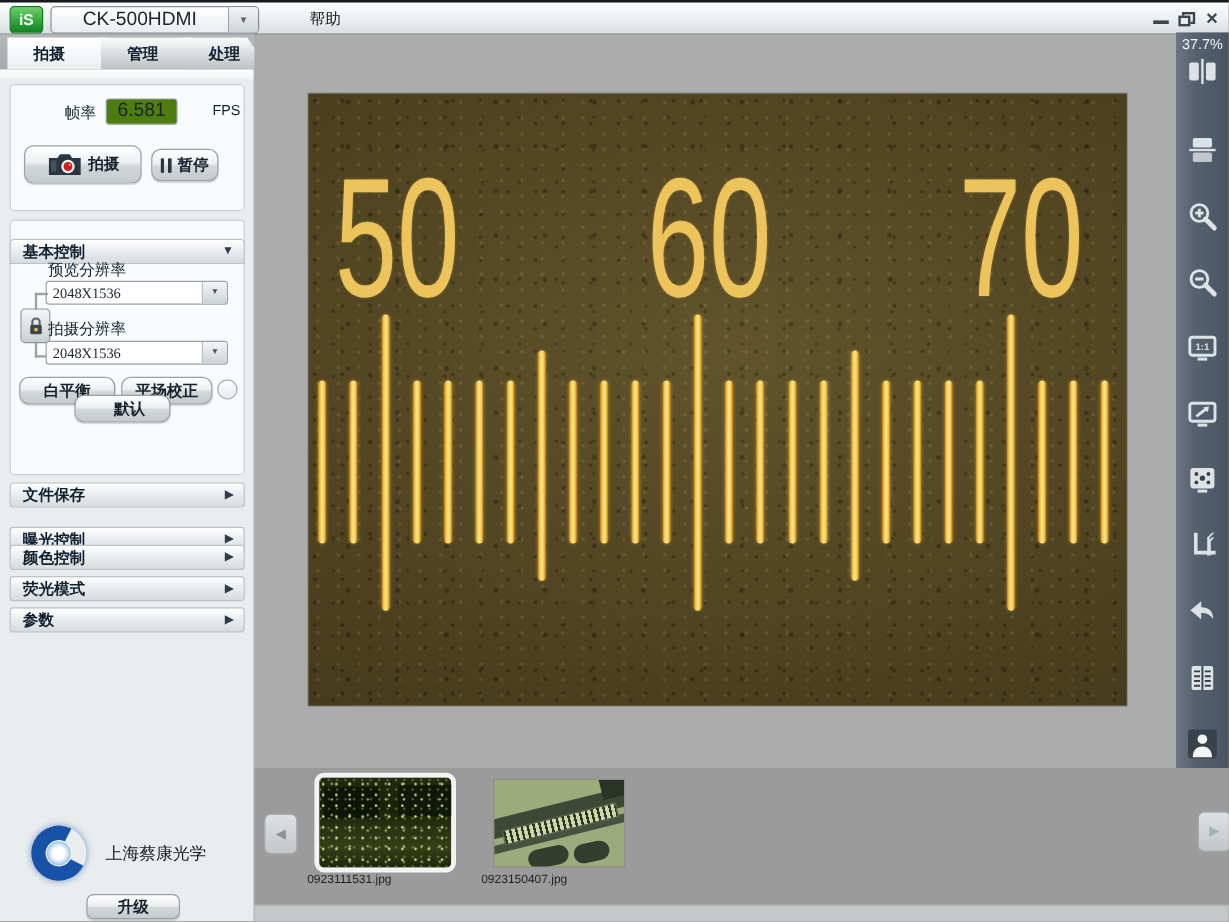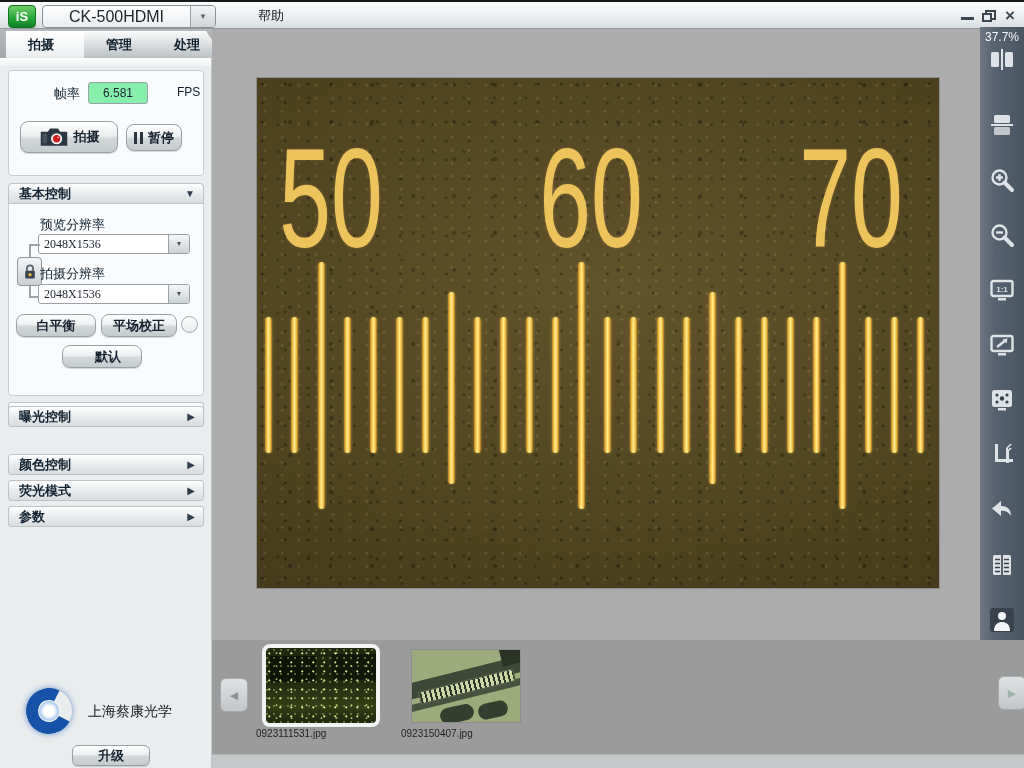--- a/index.html
+++ b/index.html
@@ -32,50 +32,50 @@
   .tab{position:absolute;top:2px;height:27px;clip-path:polygon(0 0,calc(100% - 18px) 0,100% 100%,0 100%);
     background:linear-gradient(#fbfcfc,#d4d8da 60%,#bcc1c4);
     font-size:13px;font-weight:bold;color:#10202e;line-height:27px;text-align:left;
     padding-left:22px;box-sizing:border-box;filter:drop-shadow(3px 0 1px rgba(55,65,78,.55));}
   .tab.active{background:linear-gradient(#ffffff,#f2f4f5 70%,#e9edee);}
   #tab-shine{position:absolute;left:0;top:29px;width:211px;height:8px;background:linear-gradient(#fdfefe,#f0f3f4);}
   .groupbox{position:absolute;left:8px;width:196px;background:#fafbfc;border:1px solid #c8cdd0;border-radius:4px;box-sizing:border-box;}
   #framebox{top:41px;height:106px;}
   #basicbox{top:154px;height:213px;}
   .lbl{position:absolute;font-size:13px;color:#10202e;padding-left:24px;}
-  #framerate-input{position:absolute;left:88px;top:53px;width:58px;height:20px;background:#86efac;
-    border:1px solid #9aa1a6;border-radius:3px;font-size:12px;color:#1c2430;text-align:center;line-height:20px;}
+  #framerate-input{position:absolute;left:88px;top:53px;width:58px;height:20px;background:#4d7c0f;
+    border:1px solid #9aa1a6;border-radius:3px;font-size:16px;color:#1c2430;text-align:center;line-height:20px;}
   .btn{position:absolute;background:linear-gradient(#ffffff,#eceff0 45%,#d2d7da 55%,#c6cbce);
     border:1px solid #98a0a5;border-radius:8px;box-shadow:inset 0 1px 0 #fff,0 1px 1px rgba(0,0,0,.15);
     font-size:13px;font-weight:bold;color:#16212d;display:flex;align-items:center;justify-content:center;gap:5px;box-sizing:border-box;}
   #btn-capture{left:20px;top:92px;width:98px;height:32px;}
   #btn-pause{left:126px;top:95px;width:56px;height:27px;}
   .pause-glyph{display:inline-block;width:9px;height:12px;
     background:linear-gradient(90deg,#2c3641 0 3px,transparent 3px 6px,#2c3641 6px 9px);}
   .sectionbar{position:absolute;left:8px;width:196px;height:21px;
     background:linear-gradient(#ffffff,#e6eaec 55%,#d8dcdf);border:1px solid #bdc3c6;border-radius:3px;
     box-sizing:border-box;font-size:13px;font-weight:bold;color:#10202e;line-height:19px;padding-left:10px;}
   .sectionbar .arr{position:absolute;right:8px;top:0;font-size:10px;color:#303c49;line-height:19px;}
-  #basic-header{top:154px;border-radius:4px 4px 0 0;}
+  #basic-header{top:170px;border-radius:4px 4px 0 0;}
   .reslbl{position:absolute;left:40px;font-size:13px;color:#10202e;}
   .dropdown{position:absolute;left:38px;width:152px;height:20px;border:1px solid #9aa1a6;border-radius:3px;
     background:#fff;display:flex;box-sizing:border-box;}
   .dropdown .val{flex:1;font-size:12px;color:#1c2430;line-height:18px;padding-left:5px;font-family:Liberation Serif, serif;}
   .dropdown .arrow-btn{width:20px;background:linear-gradient(#f4f6f7,#ccd2d5);border-left:1px solid #9aa1a6;
     font-size:7px;color:#4a545e;text-align:center;line-height:18px;border-radius:0 2px 2px 0;}
   #bracket{position:absolute;left:29px;top:215px;width:9px;height:50px;
     border-left:2px solid #9aa3a8;border-top:2px solid #9aa3a8;border-bottom:2px solid #9aa3a8;}
   #lock-btn{position:absolute;left:17px;top:228px;width:23px;height:27px;border:1px solid #8f979c;border-radius:4px;
     background:linear-gradient(#f4f6f7,#c9cfd2);display:flex;align-items:center;justify-content:center;}
   #checkbox-ffc{position:absolute;left:181px;top:287px;width:15px;height:15px;border:1px solid #a2a9ad;
     border-radius:50%;background:linear-gradient(#fff,#e6eaec);}
   #btn-wb{left:16px;top:285px;width:80px;height:23px;}
   #btn-ffc{left:101px;top:285px;width:76px;height:23px;}
-  #btn-default{left:62px;top:316px;width:80px;height:23px;padding-left:12px;}
-  #sec-0{top:373px;} #sec-1{top:377px;} #sec-2{top:425px;} #sec-3{top:451px;} #sec-4{top:477px;}
+  #btn-default{left:62px;top:300px;width:80px;height:23px;padding-left:12px;}
+  #sec-0{top:373px;} #sec-1{top:410px;} #sec-2{top:425px;} #sec-3{top:451px;} #sec-4{top:477px;}
   #brand-logo{position:absolute;left:26px;top:659px;width:46px;height:46px;}
   #brand-logo .ring{position:absolute;inset:0;border:12px solid #1552a8;border-right-color:transparent;
     border-radius:50%;transform:rotate(-18deg);box-shadow:0 0 6px rgba(40,90,180,.6),inset 0 0 6px rgba(255,255,255,.9);}
   #brand-logo .core{position:absolute;left:13px;top:13px;width:20px;height:20px;border-radius:50%;
     background:radial-gradient(circle,#ffffff 0 35%,#bcd6f4 60%,#3a76c8 100%);}
   #brand-text{position:absolute;left:88px;top:674px;font-size:14px;color:#14181c;}
   #btn-upgrade{left:72px;top:716px;width:78px;height:21px;border-radius:6px;}
   
   #main-area{position:absolute;left:212px;top:29px;width:768px;height:611px;background:#acacac;}
   #scope-image{position:absolute;left:257px;top:78px;width:682px;height:510px;overflow:hidden;

